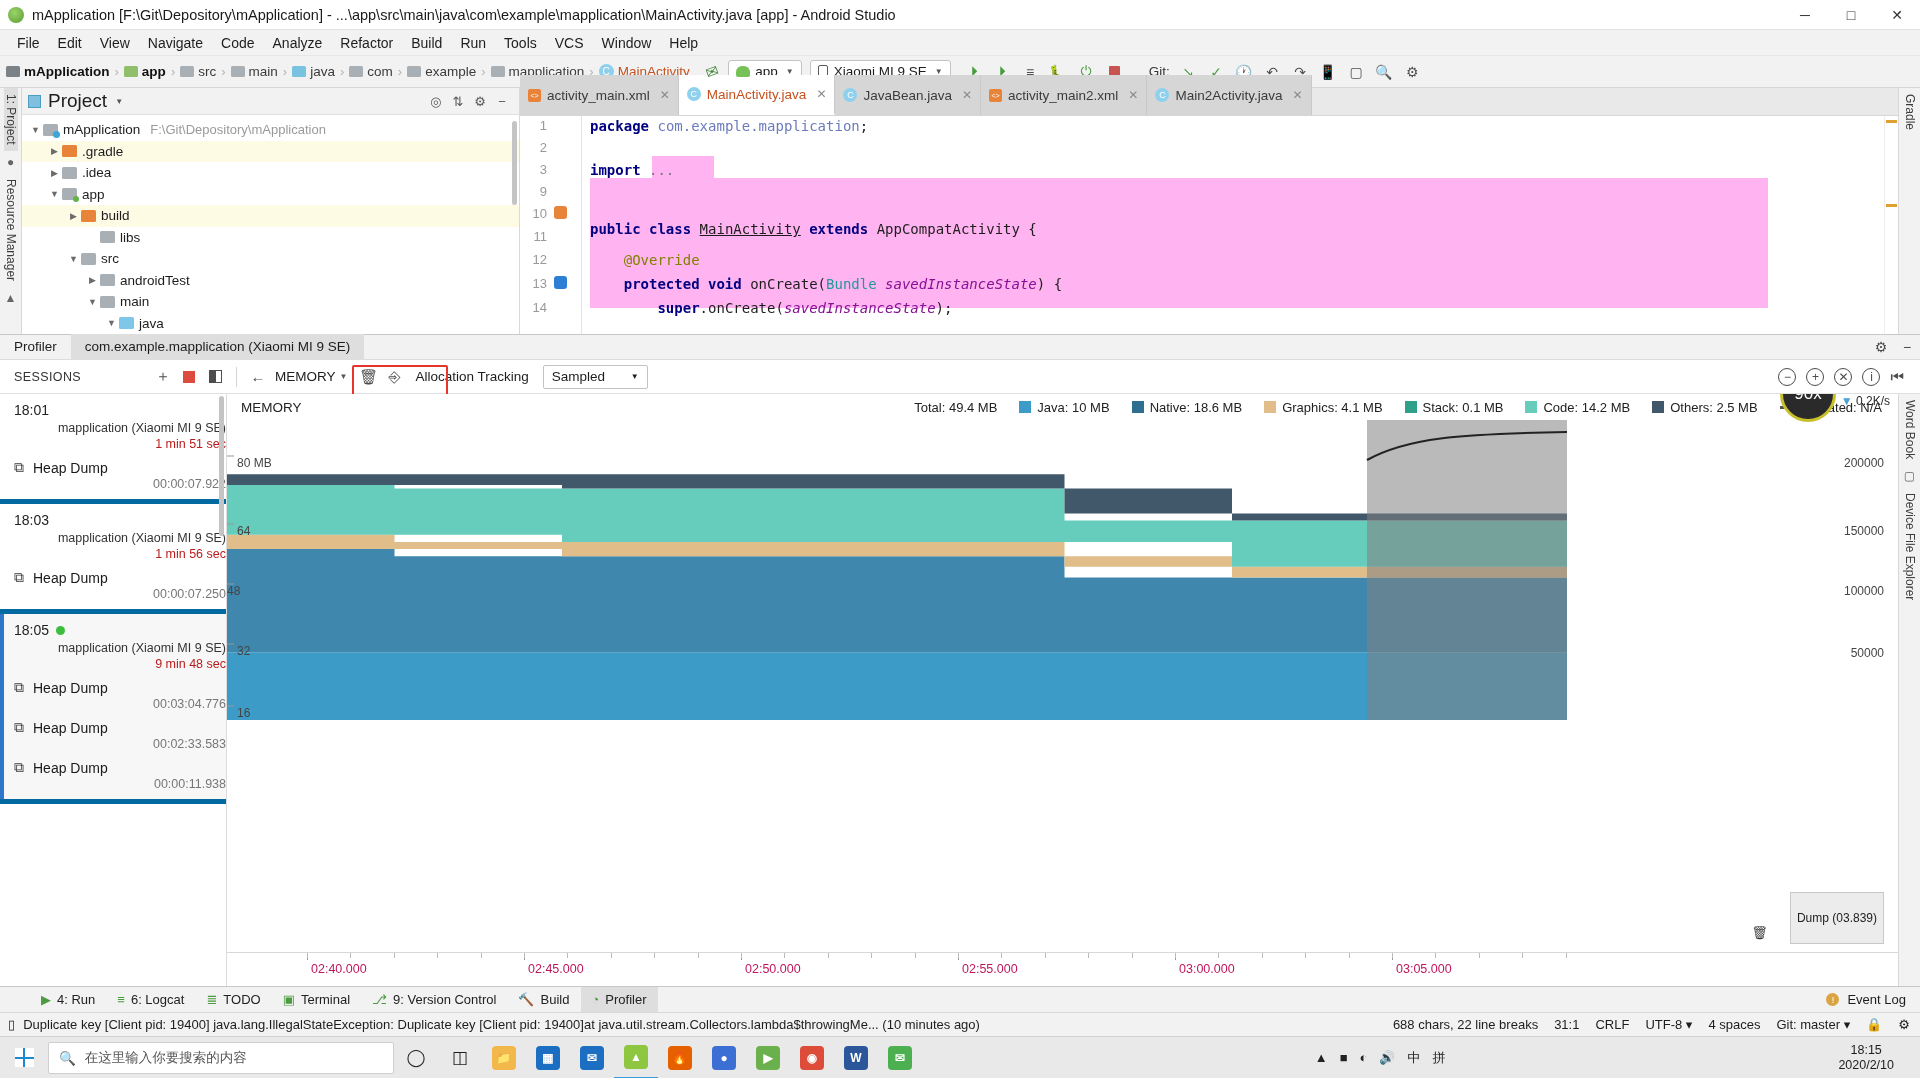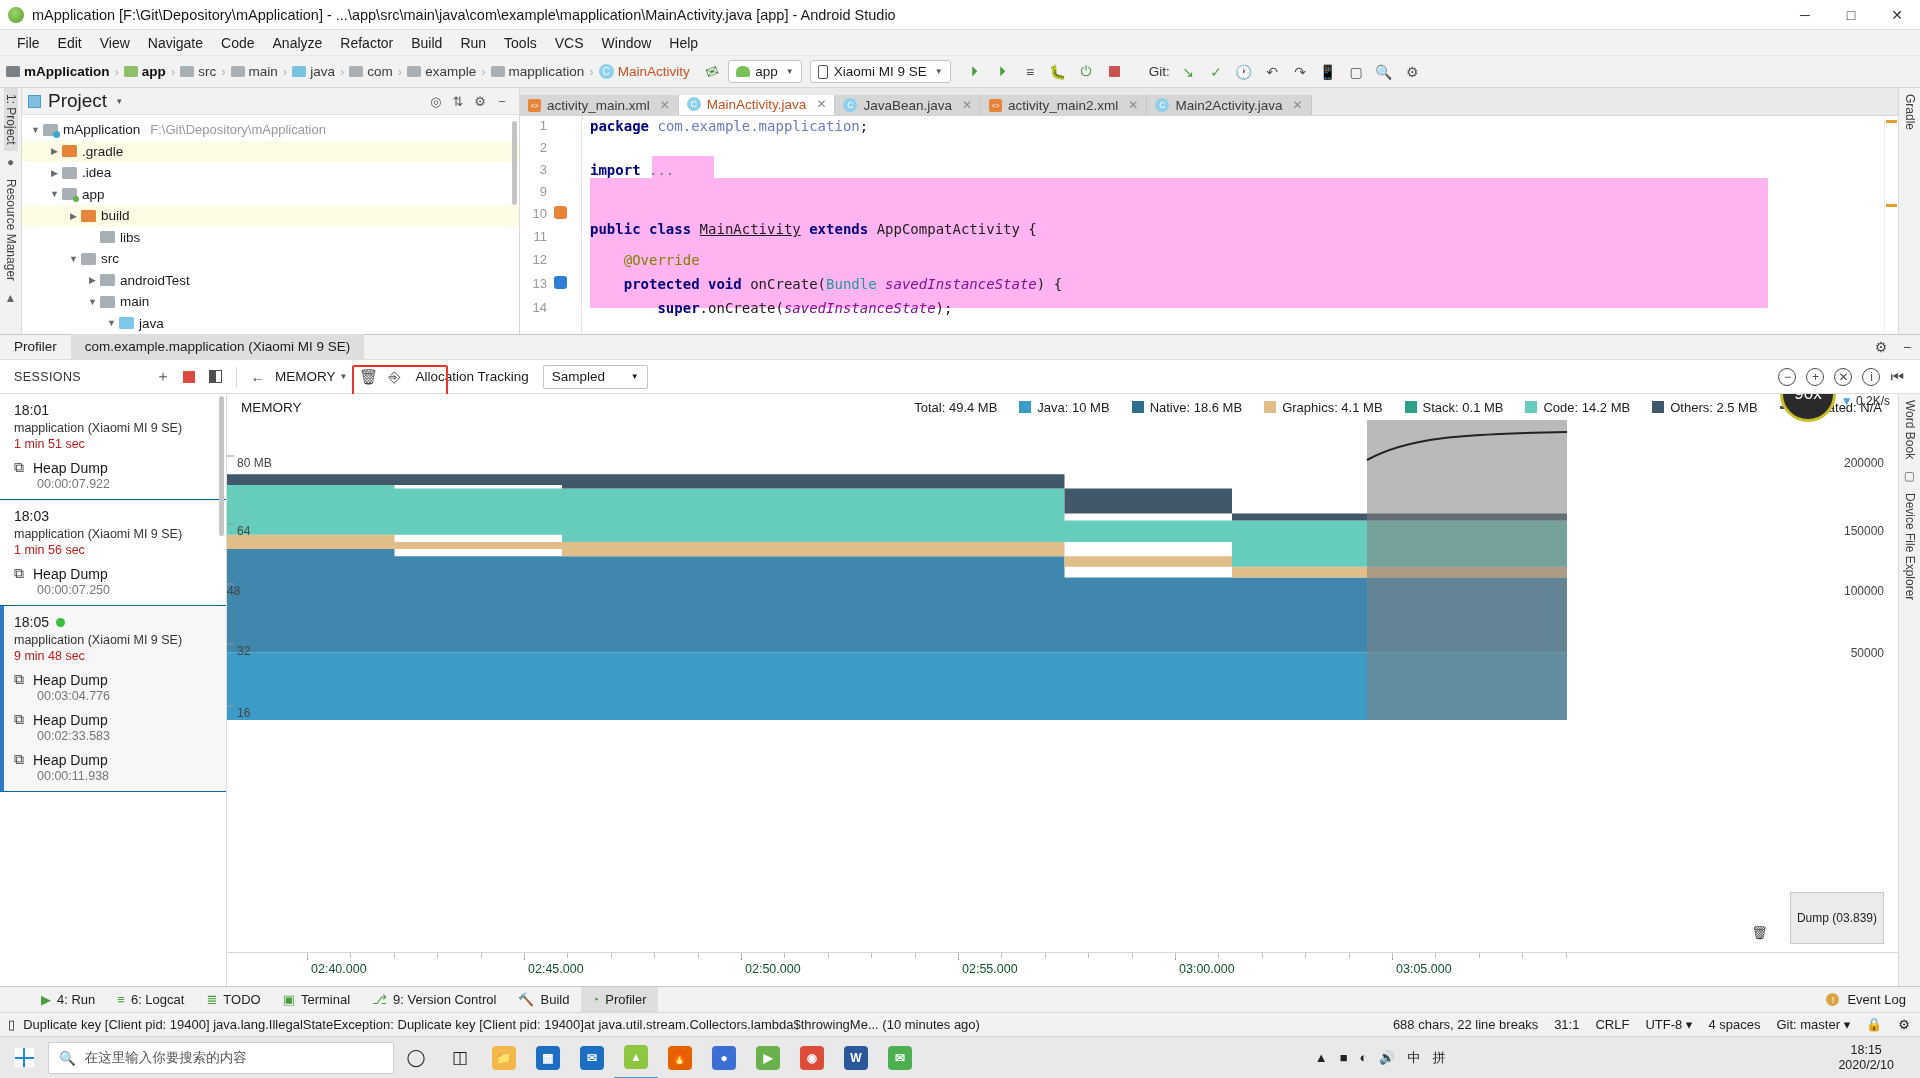--- a/index.html
+++ b/index.html
@@ -89,21 +89,21 @@
           border-radius:50%;background:#62b44a;}
   .fold.dev:after{content:"";position:absolute;right:-2px;bottom:-2px;width:7px;height:7px;
           border-radius:50%;background:#3ea6d6;}
   .tpath { color:#9a9a9a; margin-left:10px; font-size:13px;}
   .pp-scroll{position:absolute;right:2px;top:6px;width:5px;height:84px;background:#c4c4c4;border-radius:3px;}
 
   
   .editor { flex:1; display:flex; flex-direction:column; background:#fff;}
   .tabsrow { height:28px; background:#e9e9e9; display:flex; align-items:flex-end;
      border-bottom:1px solid #d6d6d6; }
-  .tab { height:20px; display:flex; align-items:center; padding:0 8px 0 8px;
+  .tab { height:40px; display:flex; align-items:center; padding:0 8px 0 8px;
      font-size:13.5px; background:#d6d6d6; color:#3b3b3b; border-right:1px solid #c9c9c9; gap:6px;}
   .tab.active { background:#fff; border-bottom:2px solid #fff; }
   .tab .x { color:#8a8a8a; font-size:12px; margin-left:4px;}
   .tab .xmlico{width:13px;height:13px;background:#e8833a;border-radius:2px;
       display:inline-flex;align-items:center;justify-content:center;color:#fff;font-size:7px;}
   .tab .jico{width:14px;height:14px;border-radius:50%;background:#8fd0ec;color:#fff;font-size:9px;
       display:inline-flex;align-items:center;justify-content:center;}
   .tab .lbl.act{color:#c4511f;}
   .edbody { flex:1; display:flex; position:relative; overflow:hidden;
      font-family:"DejaVu Sans Mono", monospace; font-size:14px;}
@@ -149,21 +149,21 @@
       display:flex;align-items:center;justify-content:space-between;padding:0 8px;
       font-size:13.5px;width:105px;}
   .pf-right { margin-left:auto; display:flex; align-items:center; gap:10px; padding-right:16px;}
   .circ { width:18px;height:18px;border:1.6px solid #4d4d4d;border-radius:50%;
      display:flex;align-items:center;justify-content:center;font-size:12px;color:#4d4d4d;}
 
   
   .pf-body { flex:1; display:flex; min-height:0; }
   .sessions { width:227px; border-right:1px solid #dcdcdc; background:#fff; position:relative;
      overflow:hidden;}
-  .sess-item { padding:8px 0 8px 14px; border-bottom:1px solid #0369a1; position:relative;}
+  .sess-item { padding:8px 0 8px 14px; border-bottom:5px solid #0369a1; position:relative;text-align:right;}
   .sess-item.active { background:#f7f7f7; }
   .sess-item.active:before{content:"";position:absolute;left:0;top:0;bottom:0;width:4px;background:#2d78c8;}
   .sess-time { font-size:14px; color:#222; display:flex; align-items:center; gap:7px;}
   .dotg { width:9px;height:9px;border-radius:50%;background:#3dbd3d;}
   .sess-app { font-size:12.5px; color:#333; margin-top:3px;}
   .sess-dur { font-size:12.5px; color:#b91c1c; margin-top:2px;}
   .dump { display:flex; align-items:center; gap:9px; margin-top:8px;}
   .dump .dico { font-size:14px; color:#3b3b3b;}
   .dump .dlbl { font-size:14px; color:#1a1a1a;}
   .dump-t { font-size:12.5px; color:#777; margin:1px 0 0 23px;}
@@ -173,21 +173,21 @@
   .chart-legend { position:absolute; left:0;right:0;top:0;height:26px; display:flex;
      align-items:center; font-size:13px; color:#222; z-index:6;}
   .chart-legend .mem { margin-left:14px; font-size:13.5px; }
   .lg { display:flex; align-items:center; gap:6px; margin-left:22px;}
   .lg .sw { width:12px;height:12px; }
   .lg.dash .sw{width:14px;height:0;border-top:3px dashed #555;}
   .axis-l { position:absolute; left:8px; font-size:12px; color:#444; }
   .axis-r { position:absolute; right:14px; font-size:12px; color:#444; }
   .timeaxis { height:34px; border-top:1px solid #d8d8d8; position:relative; background:#fff;}
   .tick { position:absolute; top:0; width:1px; height:7px; background:#9a9a9a;}
-  .tlabel{ position:absolute; top:9px; font-size:12.5px; color:#14532d;}
+  .tlabel{ position:absolute; top:9px; font-size:12.5px; color:#be185d;}
   .tooltip { position:absolute; background:#ececec; border:1px solid #c9c9c9;
       font-size:12px; padding:18px 6px; color:#222; }
   .gauge { position:absolute; width:56px;height:56px;border-radius:50%;
       background:#2a2a2a; border:3px solid #c8c02a; display:flex;align-items:center;
       justify-content:center;color:#fff;font-size:17px; z-index:8;}
   .netbox{position:absolute;z-index:8;font-size:12px;color:#2b2b2b;}
 
   
   .toolwins { height:26px; background:#f2f2f2; display:flex; align-items:center;
       border-top:1px solid #c8c8c8; padding-left:30px; flex:0 0 26px;}

